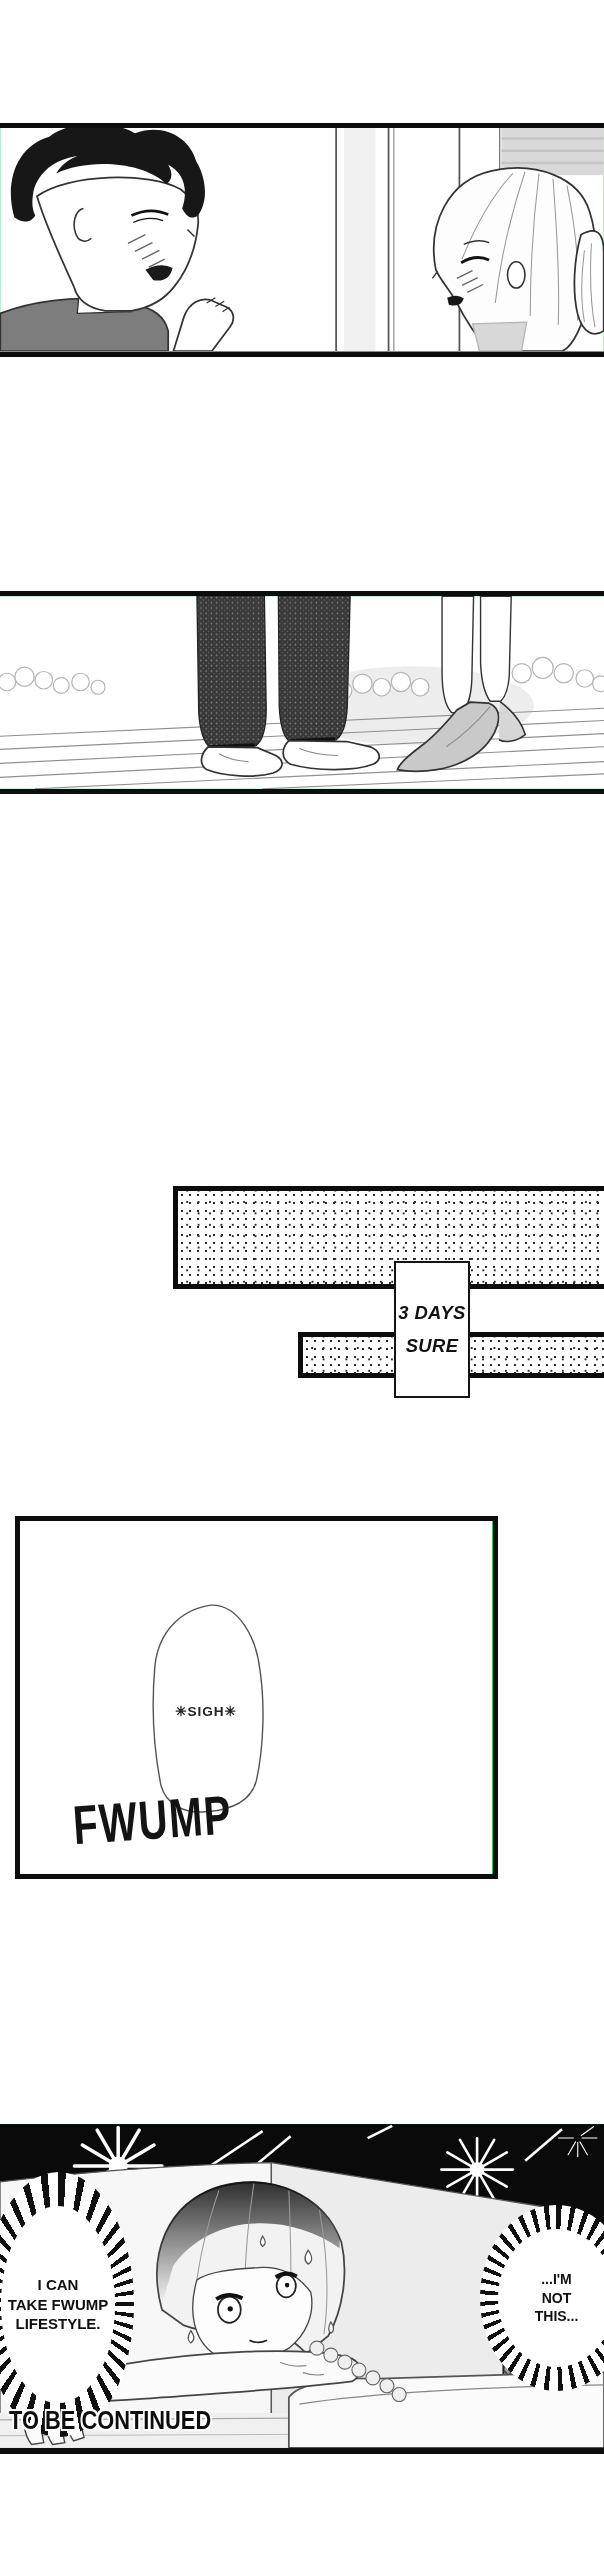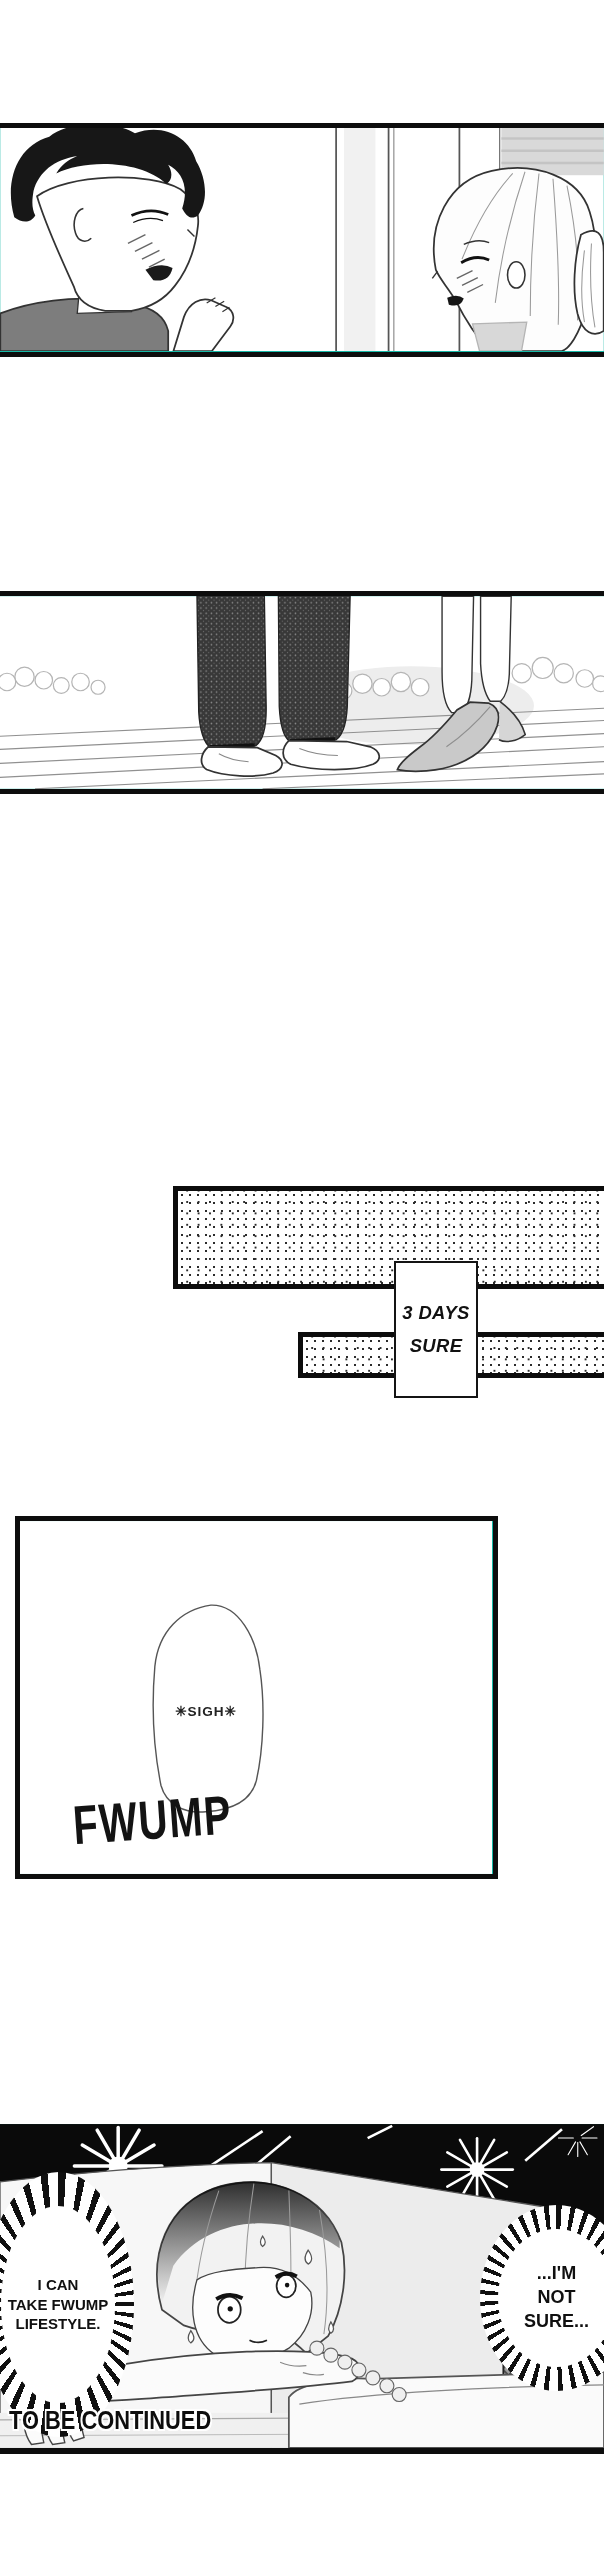--- a/index.html
+++ b/index.html
@@ -1,18 +1,18 @@
 <!DOCTYPE html>
 <html style="font-size:14px"><head>
 <meta charset="utf-8">
 <style>
   html,body{margin:0;padding:0;background:#ffffff;}
   .page{position:relative;width:604px;height:2576px;background:#ffffff;overflow:hidden;
         font-family:"Liberation Sans",sans-serif;}
-  .panel{position:absolute;left:0;right:0;box-sizing:border-box;background:#14b8a6;overflow:hidden;}
+  .panel{position:absolute;left:0;right:0;box-sizing:border-box;background:#22c55e;overflow:hidden;}
   .panel-borderTB{border-top:5.3px solid #0d0d0d;border-bottom:5.3px solid #0d0d0d;}
   
   .dotbar{position:absolute;box-sizing:border-box;background:#fff;border:5.3px solid #0c0c0c;border-right:none;
           background-image:radial-gradient(circle,#2b2b2b 1px,transparent 1.3px),
                            radial-gradient(circle,#2b2b2b 0.8px,transparent 1.1px);
           background-size:8px 8px,11.4px 11.4px;background-position:0 0,3.5px 5.3px;}
   .caption-box{position:absolute;box-sizing:border-box;background:#fff;border:2.6px solid #141414;
                display:flex;flex-direction:column;align-items:center;justify-content:center;gap:10.5px;z-index:5;}
   .caption-box span{font-style:italic;font-weight:600;font-size:18.4px;color:#111;letter-spacing:0.4px;
                     font-family:"Liberation Sans",sans-serif;}
@@ -21,21 +21,21 @@
   .fwump{position:absolute;font-size:49px;font-weight:800;color:#131313;white-space:nowrap;
          transform:rotate(-4deg) scaleX(0.82) scaleY(1.12);transform-origin:left top;letter-spacing:1.8px;}
   
   .burst{position:absolute;border-radius:50%;
          background:repeating-conic-gradient(#101010 0deg 3.2deg,#ffffff 3.2deg 8.8deg);}
   .burst-core{position:absolute;inset:13% 12%;background:#fff;border-radius:50%;
               display:flex;flex-direction:column;align-items:center;justify-content:center;}
   .burst-core span{font-weight:800;color:#101010;text-align:center;line-height:1.32;
                    font-family:"Liberation Sans",sans-serif;}
   .bubble-left .burst-core span{font-size:15px;}
-  .bubble-right .burst-core span{font-size:18px;}
+  .bubble-right .burst-core span{font-size:14px;}
   .tbc{position:absolute;font-weight:900;font-size:25.4px;color:#0d0d0d;white-space:nowrap;
        transform:scaleX(0.86);transform-origin:left;letter-spacing:0px;
        text-shadow:-1.8px -1.8px 0 #fff,1.8px -1.8px 0 #fff,-1.8px 1.8px 0 #fff,1.8px 1.8px 0 #fff,0 1.8px 0 #fff,0 -1.8px 0 #fff,1.8px 0 0 #fff,-1.8px 0 0 #fff;}
   svg{display:block;}
 </style>
 </head>
 <body>
 
 <div class="page">
 
@@ -156,21 +156,21 @@
         <path d="M549,0 L584,0 L582,82 C582,102 578,114 572,120 L560,120 C554,112 550,97 549,77 Z" fill="#fff" stroke="#333" stroke-width="1.6"></path>
         <path d="M522,130 C512,142 497,160 480,172 C467,182 457,190 454,198 C472,202 502,200 522,192 C547,182 562,166 568,148 C572,135 568,126 558,122 L537,121 Z" fill="#c9c9c9" stroke="#333" stroke-width="2"></path>
         <path d="M560,126 C548,140 530,158 510,172" stroke="#8f8f8f" stroke-width="1.3" fill="none"></path>
         <path d="M571,120 C584,130 596,144 600,158 C590,166 578,168 570,164" fill="#d6d6d6" stroke="#333" stroke-width="1.8"></path>
       </g>
     </svg>
   </div>
 
   <div class="dotbar" style="left:173px;top:1186px;width:431px;height:103px;"></div>
   <div class="dotbar" style="left:298px;top:1332px;width:307px;height:46px;"></div>
-  <div class="caption-box" style="left:394px;top:1261px;width:84px;height:137px;">
+  <div class="caption-box" style="left:394px;top:1261px;width:76px;height:137px;">
     <span>3 DAYS</span>
     <span>SURE</span>
   </div>
 
   <div class="panel" style="left:15px;top:1516px;width:483px;height:363px;border:5.3px solid #0d0d0d;">
     <svg width="472" height="353" viewBox="0 0 539 403" style="position:absolute;left:0;top:0;">
       <rect x="0" y="0" width="539" height="403" fill="#ffffff"></rect>
       <path d="M218,96 C184,101 158,126 154,166 C150,212 153,262 161,302 C167,324 188,334 212,332 C242,330 264,320 270,296 C278,260 280,210 274,170 C270,134 250,95 218,96 Z" fill="#ffffff" stroke="#555" stroke-width="1.6"></path>
     </svg>
     <div class="sigh" style="left:116px;top:182px;width:140px;">✳SIGH✳</div>
@@ -291,21 +291,21 @@
       <div class="burst-core">
         <span>I CAN</span>
         <span>TAKE FWUMP</span>
         <span>LIFESTYLE.</span>
       </div>
     </div>
     <div class="burst bubble-right" style="left:480px;top:81px;width:153px;height:186px;">
       <div class="burst-core">
         <span>...I'M</span>
         <span>NOT</span>
-        <span>SURE...</span>
+        <span>THIS...</span>
       </div>
     </div>
 
     <div class="tbc" style="left:8.8px;top:282px;">TO BE CONTINUED</div>
   </div>
 
 </div>
 
 
 </body></html>

